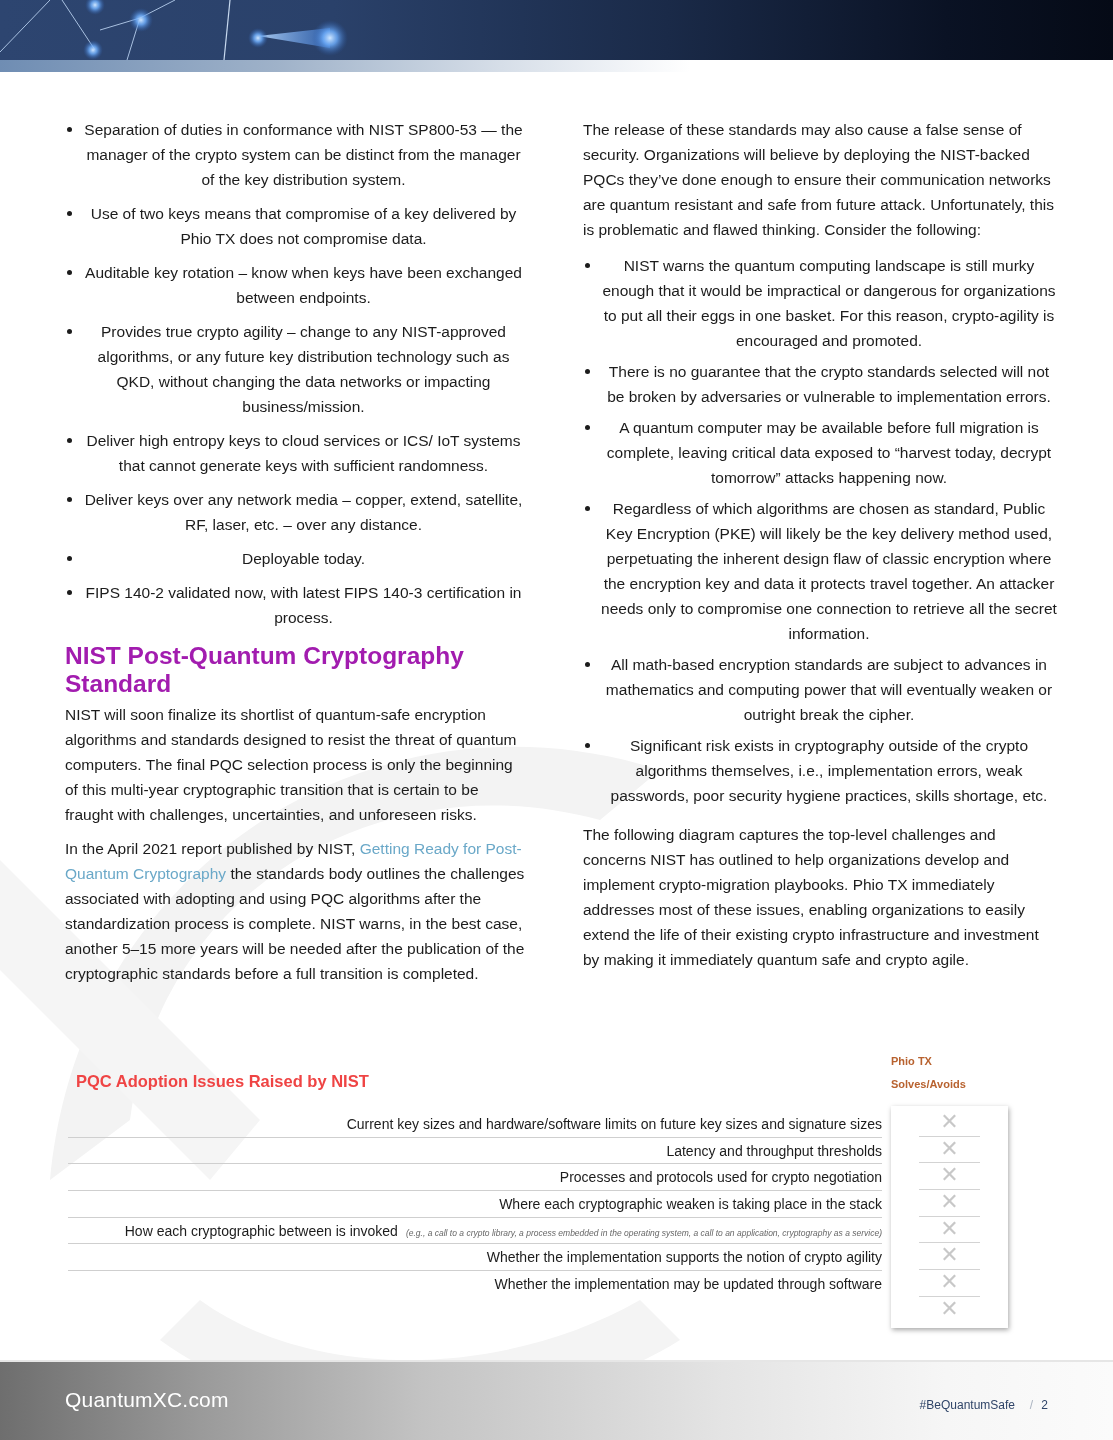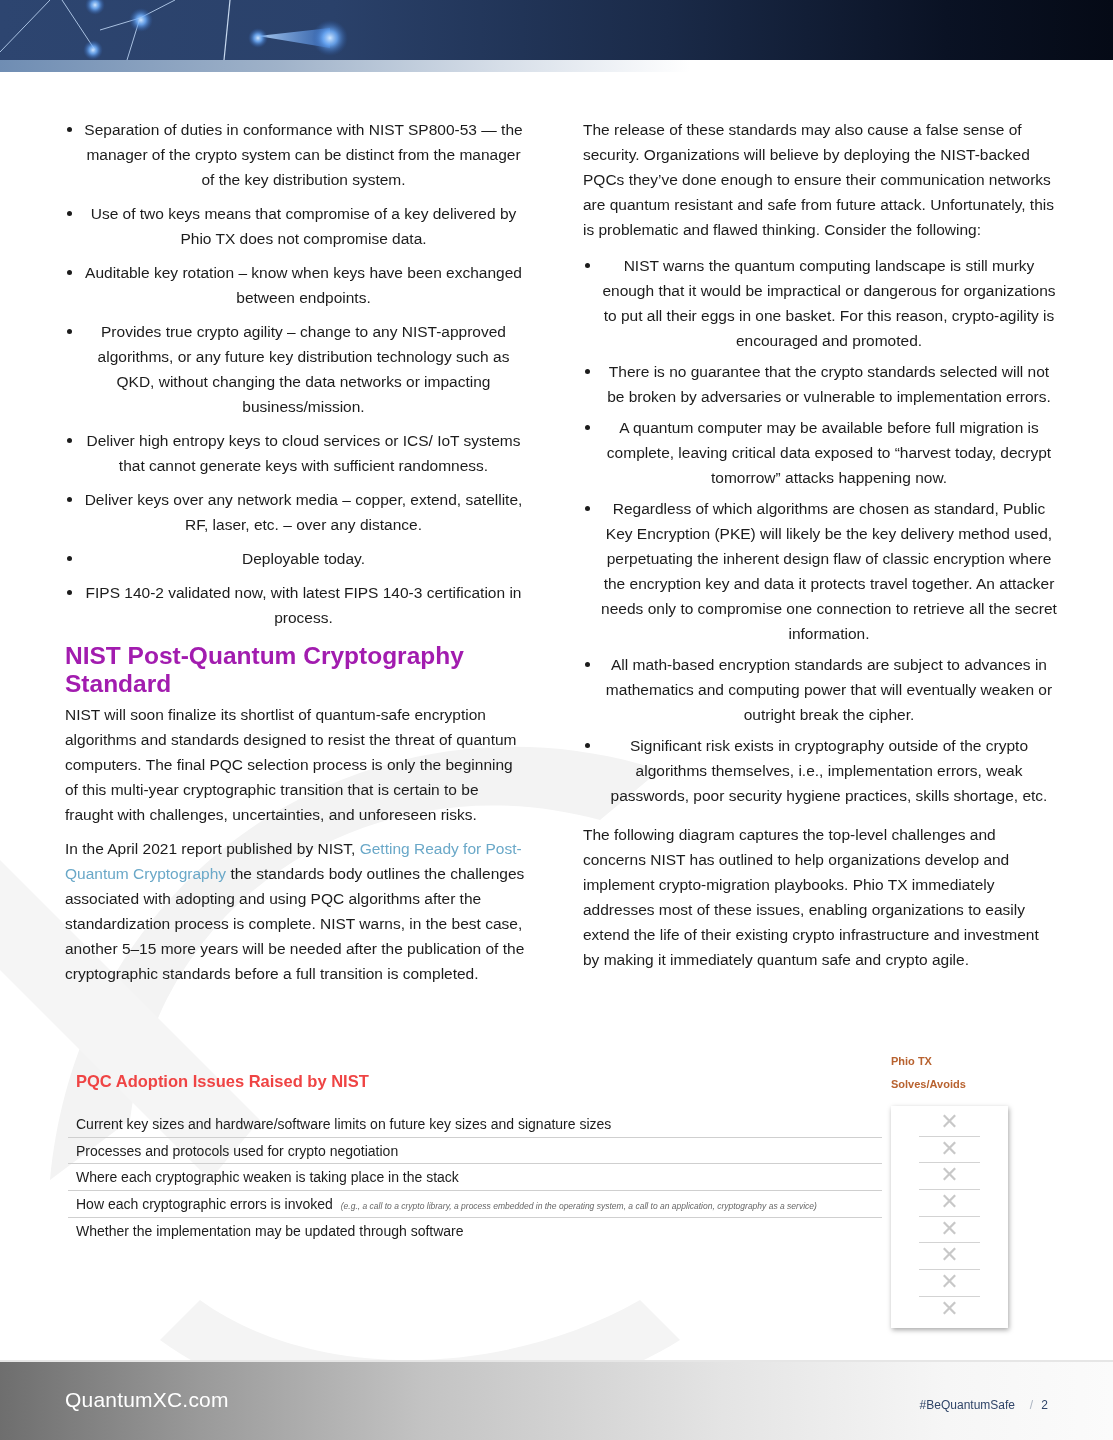--- a/index.html
+++ b/index.html
@@ -69,20 +69,21 @@
   .issues {
     position: absolute; left: 68px; top: 1111px; width: 814px;
   }
   .issue-row {
     height: 26.7px;
     border-bottom: 1px solid #cfcfcf;
     font-size: 14px; line-height: 26px;
     padding-left: 8px;
     color: #1c1c1c;
     white-space: nowrap;
+    text-align: right;
   }
   .issue-row:last-child { border-bottom: none; }
   .issue-note {
     font-style: italic; font-size: 8.5px; color: #666; margin-left: 8px;
   }
   .phio-box {
     position: absolute; left: 891px; top: 1106px; width: 117px; height: 222px;
     background: #ffffff;
     box-shadow: 1px 2px 5px rgba(0,0,0,0.35);
     padding: 4px 28px 0 28px;
@@ -189,23 +190,25 @@
 </div>
 
 <div class="table-title">PQC Adoption Issues Raised by NIST</div>
 <div class="phio-title">
   <div>Phio TX</div>
   <div>Solves/Avoids</div>
 </div>
 
 <div class="issues">
   <div class="issue-row"><span>Current key sizes and hardware/software limits on future key sizes and signature sizes</span></div>
+  <div class="issue-row"><span>Latency and throughput thresholds</span></div>
   <div class="issue-row"><span>Processes and protocols used for crypto negotiation</span></div>
   <div class="issue-row"><span>Where each cryptographic weaken is taking place in the stack</span></div>
-  <div class="issue-row"><span>How each cryptographic errors is invoked</span><span class="issue-note">(e.g., a call to a crypto library, a process embedded in the operating system, a call to an application, cryptography as a service)</span></div>
+  <div class="issue-row"><span>How each cryptographic between is invoked</span><span class="issue-note">(e.g., a call to a crypto library, a process embedded in the operating system, a call to an application, cryptography as a service)</span></div>
+  <div class="issue-row"><span>Whether the implementation supports the notion of crypto agility</span></div>
   <div class="issue-row"><span>Whether the implementation may be updated through software</span></div>
 </div>
 
 <div class="phio-box">
   <div class="x-cell">✕</div>
   <div class="x-cell">✕</div>
   <div class="x-cell">✕</div>
   <div class="x-cell">✕</div>
   <div class="x-cell">✕</div>
   <div class="x-cell">✕</div>

